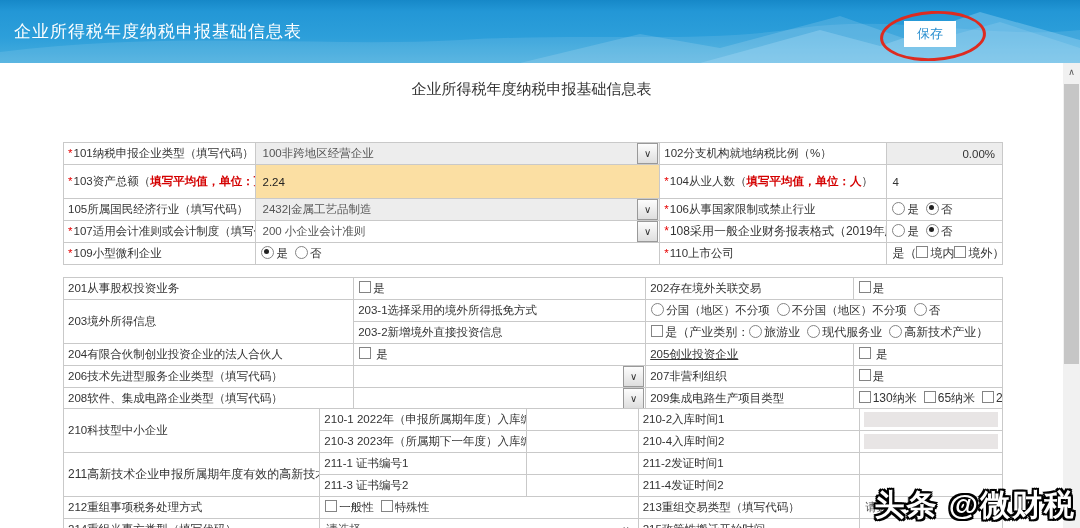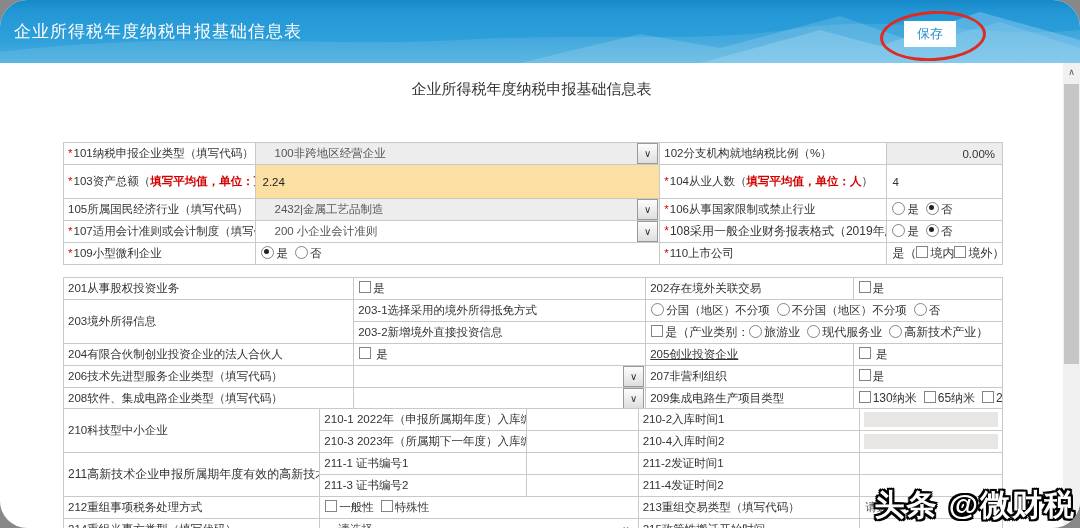--- a/index.html
+++ b/index.html
@@ -1,17 +1,17 @@
 <!DOCTYPE html>
 <html><head>
 <meta charset="utf-8">
 <style>
   html,body{margin:0;padding:0;background:#888;}
   .screen{position:relative;width:1080px;height:528px;background:#fff;overflow:hidden;
-          font-family:"Liberation Sans","DejaVu Sans",sans-serif;color:#333;border-radius:27px;}
+          font-family:"Liberation Sans","DejaVu Sans",sans-serif;color:#333;}
 
   
   .banner{position:absolute;left:0;top:0;width:1080px;height:63px;
           background:linear-gradient(180deg,#1688c8 0%,#2397d6 18%,#2d9fda 60%,#49aede 100%);}
   .banner svg{position:absolute;left:0;top:0;width:100%;height:100%;}
   .banner-title{position:absolute;left:14px;top:20px;font-size:17px;color:#fff;letter-spacing:1px;}
   .btn{position:absolute;top:21px;height:26px;border:none;background:#fff;color:#2a8fd0;
        font-size:13px;font-family:inherit;padding:0 13px;cursor:pointer;line-height:26px;}
   .btn-save{right:124px;text-align:right;}
   .btn-init{right:18px;}
@@ -32,21 +32,21 @@
      vertical-align:middle;padding:0;}
   td.lbl{padding:0 4px;}
   td.pad{padding:0 5px;}
   .smalltxt{font-size:12px;}
   .num{text-align:right;padding-right:7px;}
   .gray-cell{background:#ededed;}
   .link{text-decoration:underline;cursor:pointer;}
   .placeholder{color:#555;}
 
   
-  .sel{display:flex;align-items:center;height:21px;padding-left:12px;}
+  .sel{display:flex;align-items:center;height:21px;}
   .sel.gray{background:#ededed;}
   .sel-text{flex:1;padding-left:6px;color:#555;overflow:hidden;}
   .arrowbox{width:19px;height:19px;margin-right:1px;border:1px solid #999;flex:none;
             background:linear-gradient(#fdfdfd,#dedede);display:flex;align-items:center;
             justify-content:center;font-size:10px;color:#333;}
   .chev-plain{color:#444;font-size:10px;padding-right:8px;}
 
   
   .orange{display:flex;align-items:center;height:33px;background:#fbdfa3;padding-left:6px;color:#222;}
   .gray-input{height:15px;background:#e8e5e5;margin:3px 4px;}

